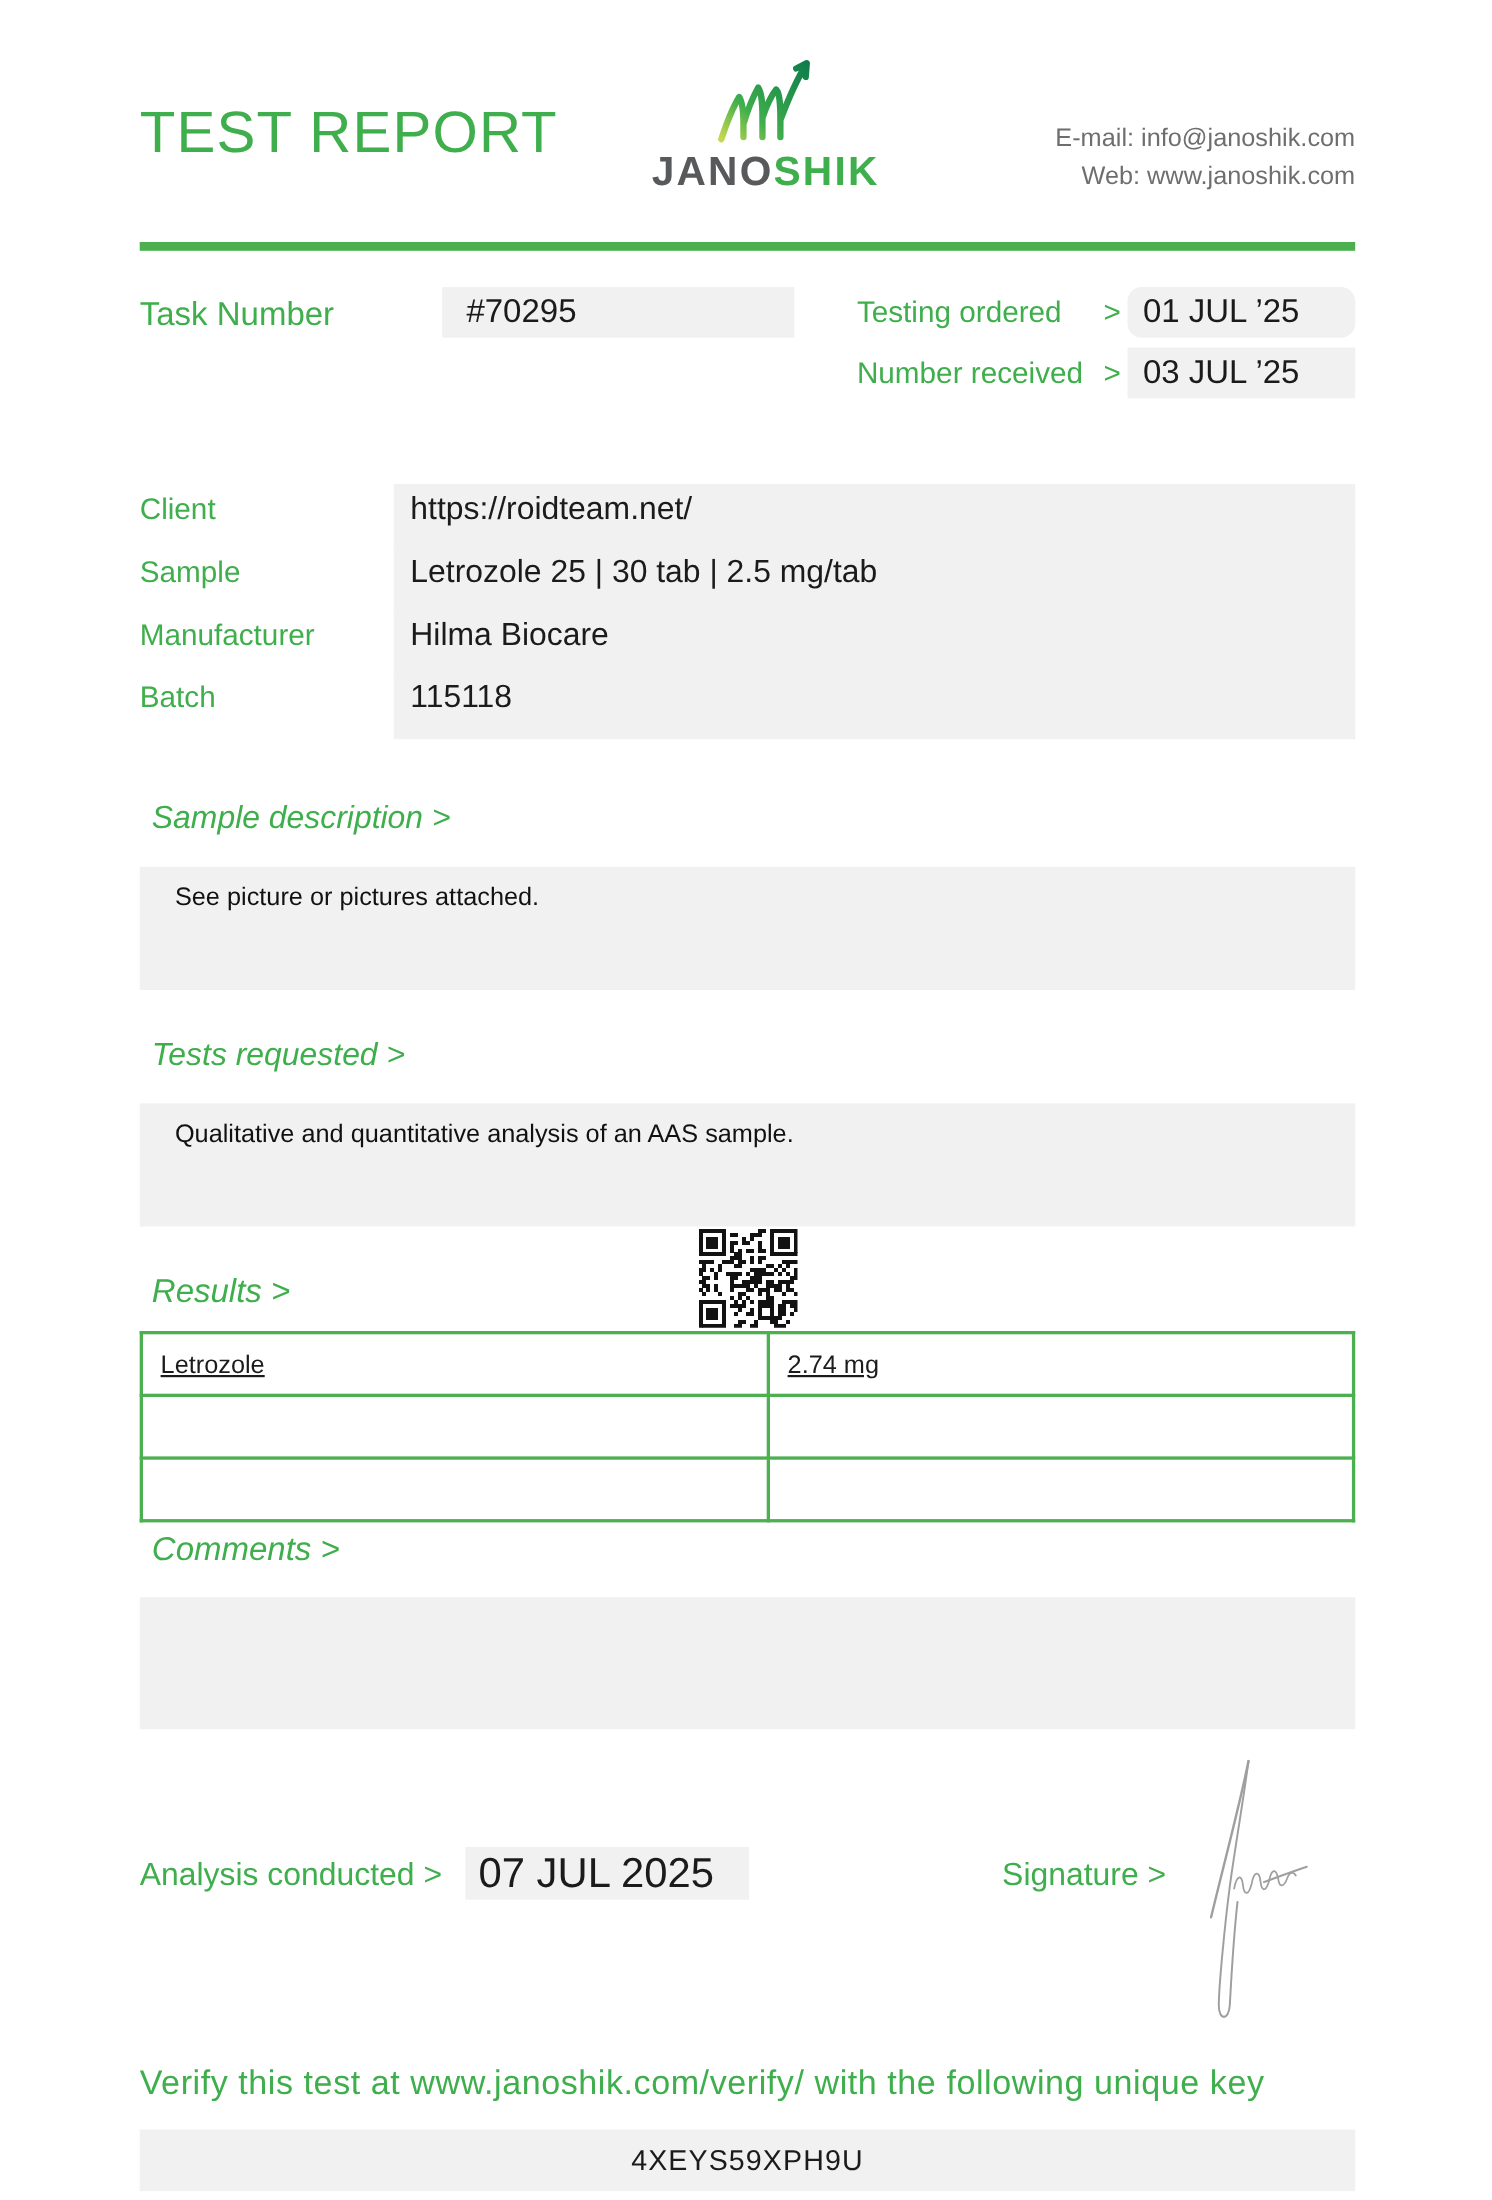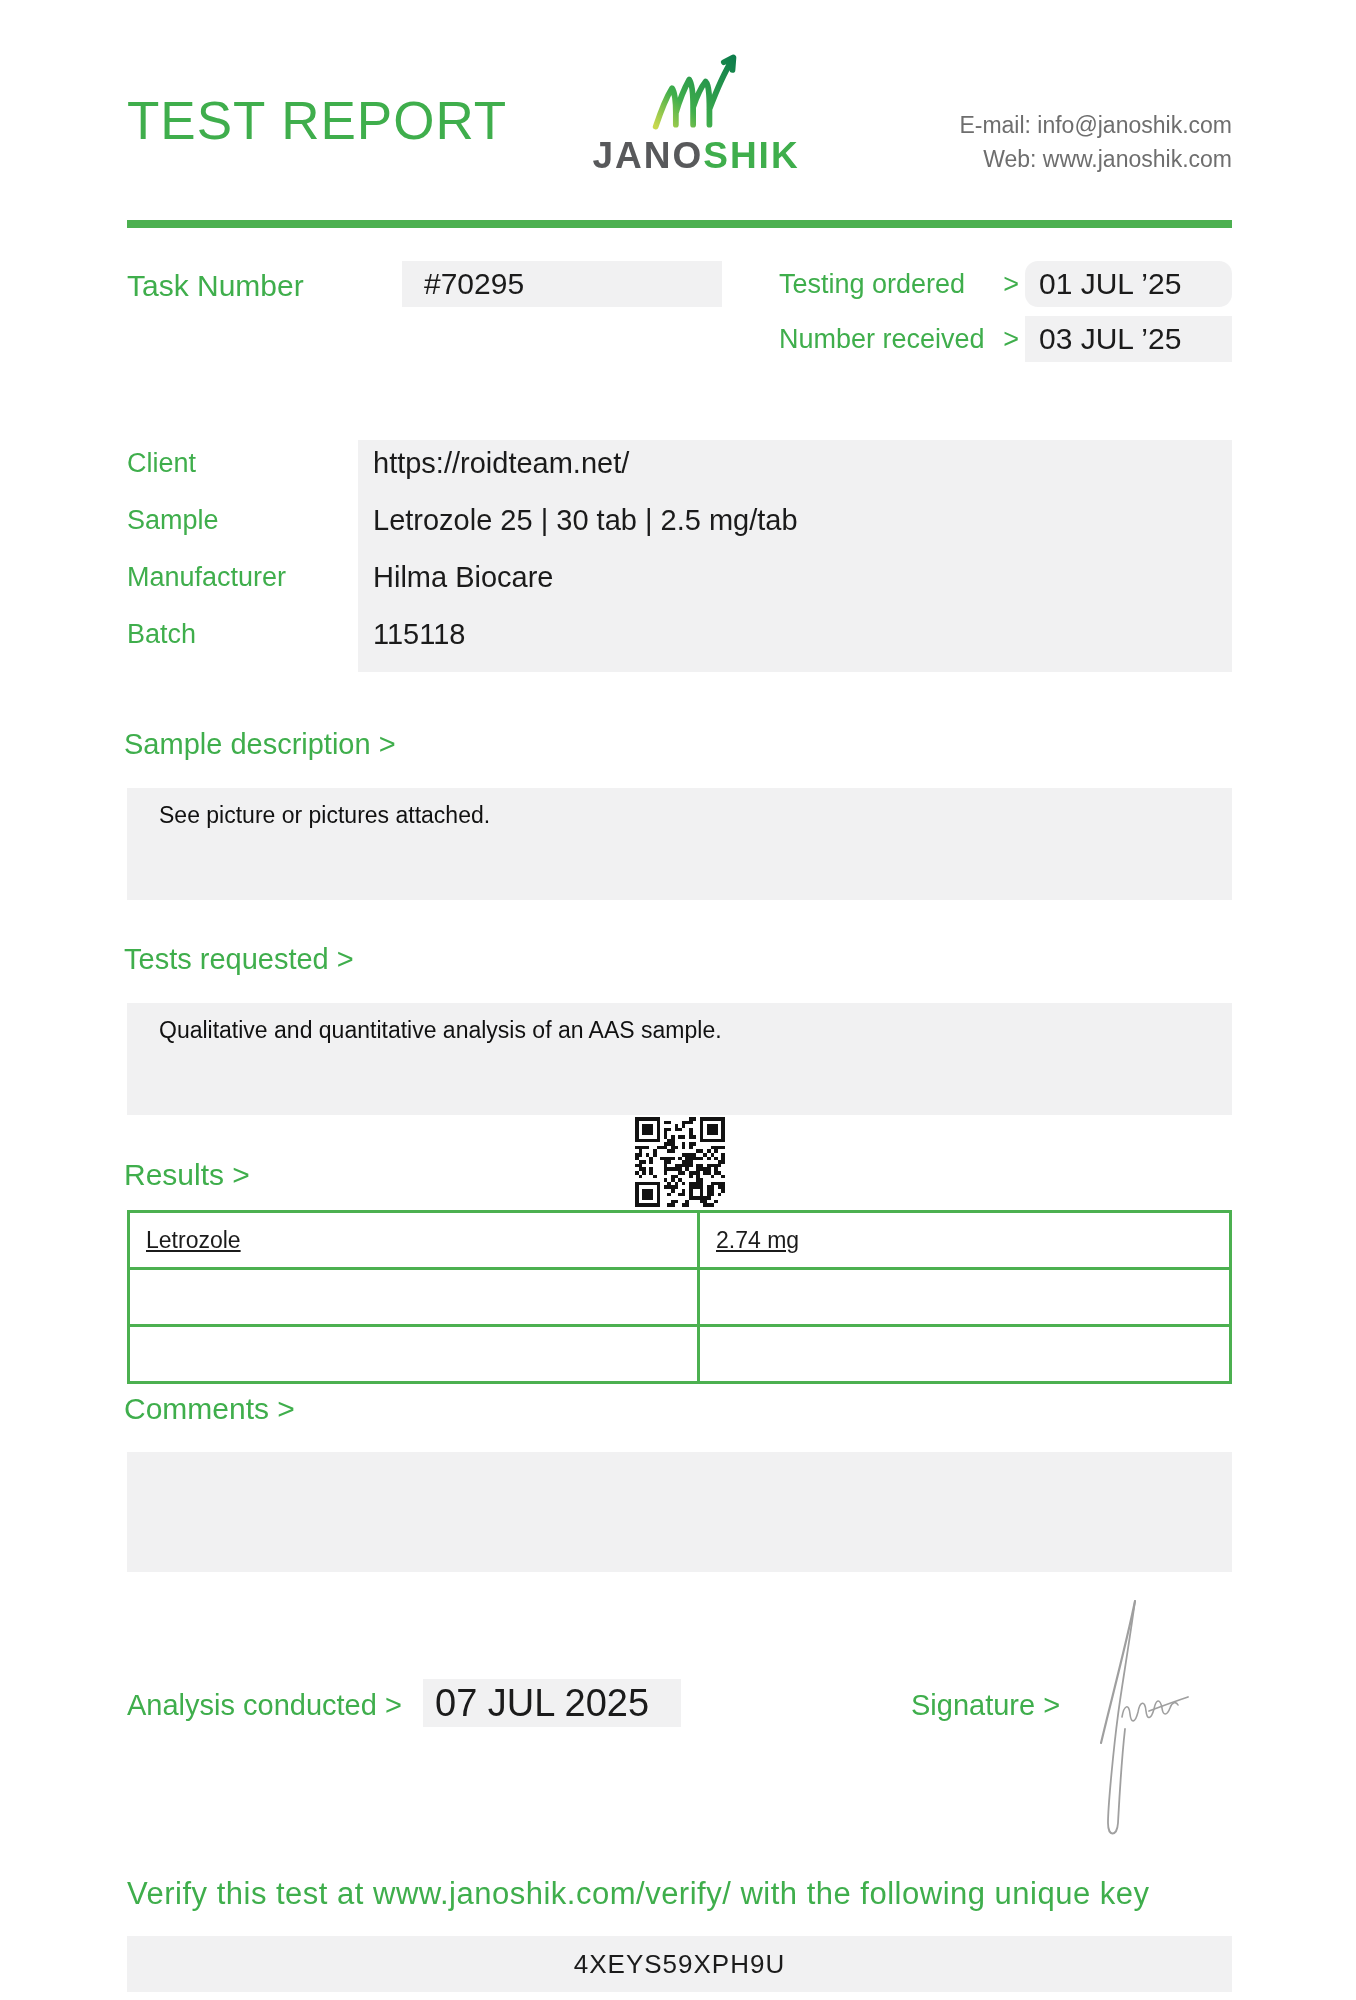--- a/index.html
+++ b/index.html
@@ -32,21 +32,21 @@
   .task-label{left:127px;top:263px;font-size:30px;line-height:46px;}
   .task-box{left:360px;top:261px;width:320px;height:46px;line-height:46px;padding-left:22px;font-size:30px;box-sizing:border-box;margin-left:42px;}
   .date-label{left:779px;width:240px;display:flex;justify-content:space-between;font-size:27px;line-height:46px;}
   .dl1{top:261px;} .dl2{top:316px;}
   .date-box{left:1025px;width:207px;height:46px;line-height:46px;padding-left:14px;font-size:30px;box-sizing:border-box;}
   .db1{top:261px;border-radius:13px;} .db2{top:316px;}
   
   .field-label{left:127px;font-size:27px;line-height:46px;}
   .field-box{left:358px;width:874px;height:61px;line-height:46px;padding-left:15px;font-size:29px;box-sizing:border-box;white-space:nowrap;overflow:hidden;}
   
-  .heading{left:124px;font-size:29px;color:var(--green);}
+  .heading{left:138px;font-size:29px;color:var(--green);font-style:italic;}
   .bigbox{left:127px;width:1105px;box-sizing:border-box;padding:14px 32px;font-size:23px;color:#111;}
   
   .results-heading{top:1158px;font-size:30px;}
   .qr{left:635px;top:1117px;width:90px;height:90px;}
   .results-table{left:127px;top:1210px;width:1105px;border-collapse:collapse;table-layout:fixed;}
   .results-table td{
     border:3px solid var(--green-border);height:52px;font-size:23px;
     padding-left:16px;color:var(--text-dark);vertical-align:middle;text-decoration:underline;
   }
   .results-table td.c1{width:550px;}

